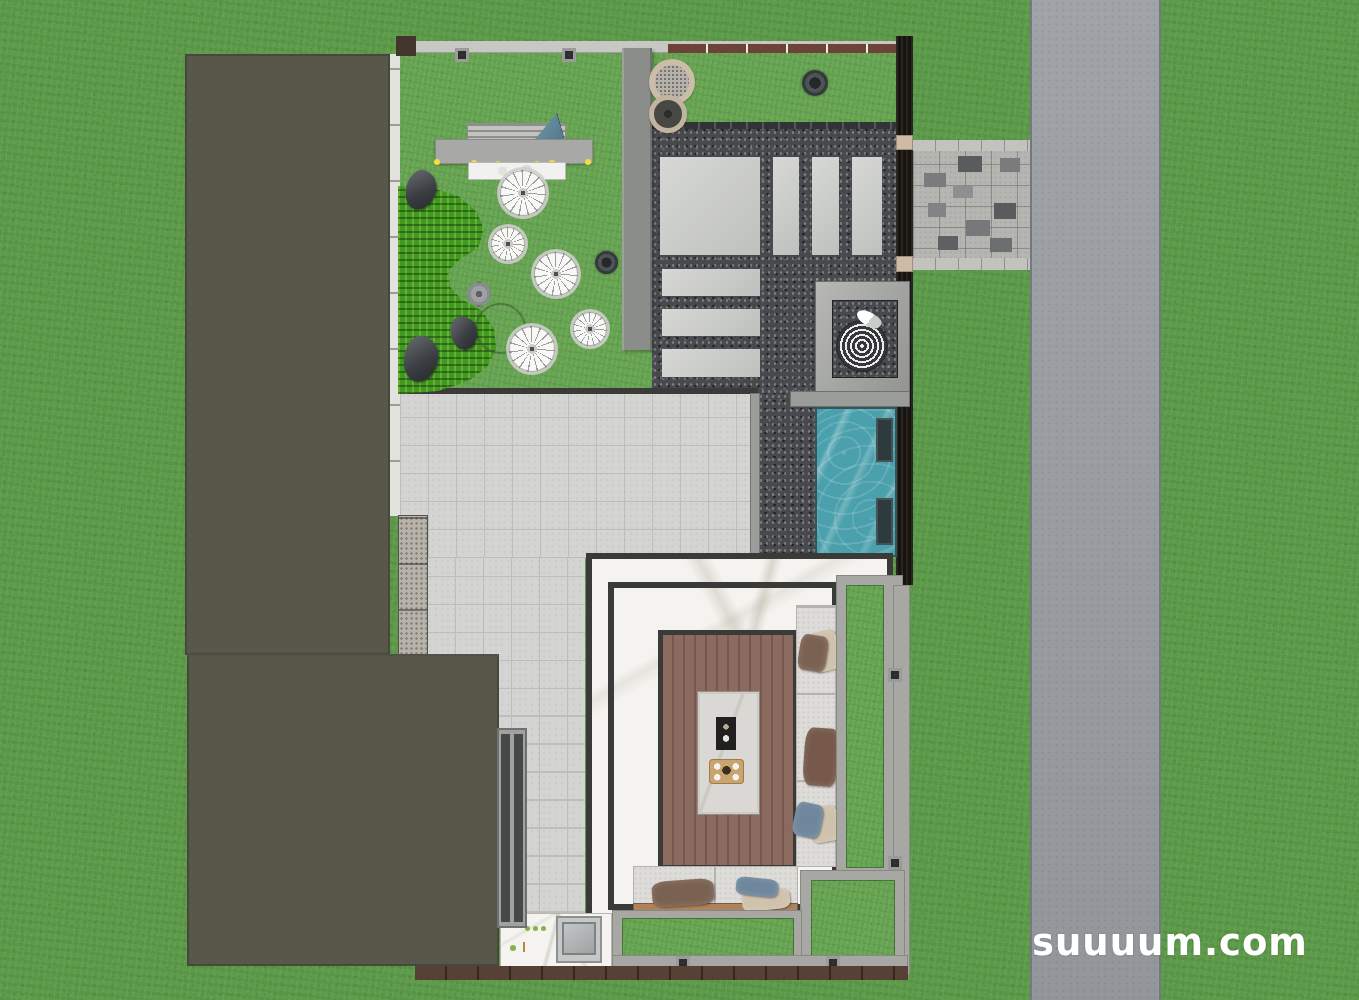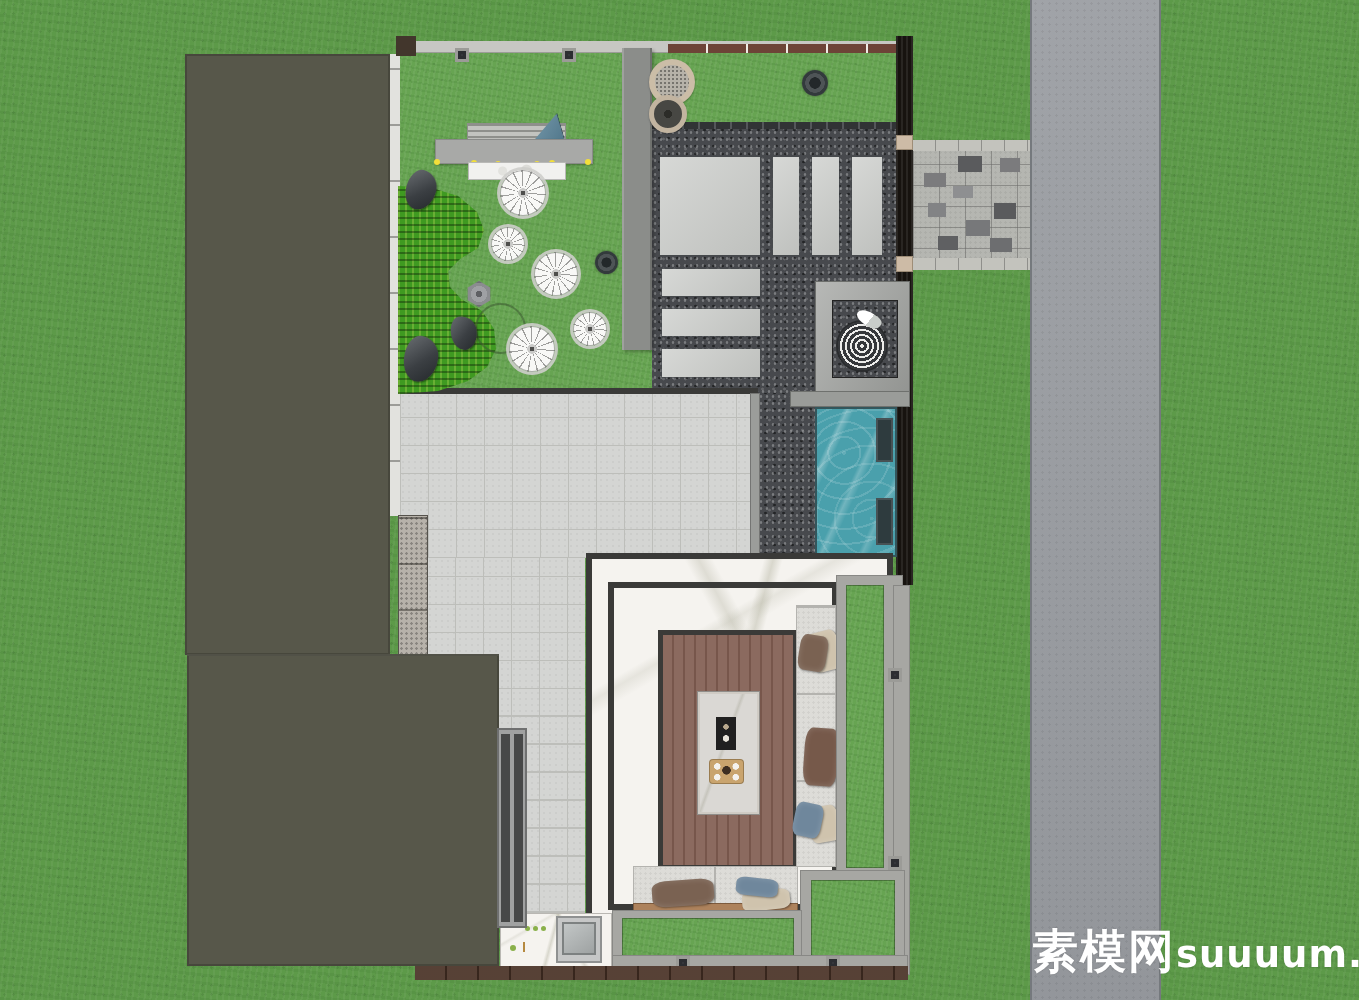--- a/index.html
+++ b/index.html
@@ -253,17 +253,16 @@
   <div class="a" style="left:523px;top:942px;width:2px;height:10px;background:#b5893f;"></div>
 
   <div class="a" style="left:497px;top:728px;width:30px;height:200px;background:#a0a1a1;box-shadow:inset 0 0 0 2px #6f7070;"></div>
   <div class="a" style="left:501px;top:734px;width:9px;height:188px;background:#474848;"></div>
   <div class="a" style="left:514px;top:734px;width:9px;height:188px;background:#474848;"></div>
 
   <div class="a" style="left:415px;top:966px;width:493px;height:14px;background:var(--wood_wall,#4a3327);
               background-image:repeating-linear-gradient(90deg,rgba(255,255,255,.07) 0 30px,rgba(0,0,0,.25) 30px 32px);"></div>
 
   <div class="a" id="watermark" style="left:1032px;top:921px;height:52px;">
-    <span class="zh">素模网</span>
       <span class="latin">suuuum.com</span>
   </div>
 
 </div>
 
 </body></html>

